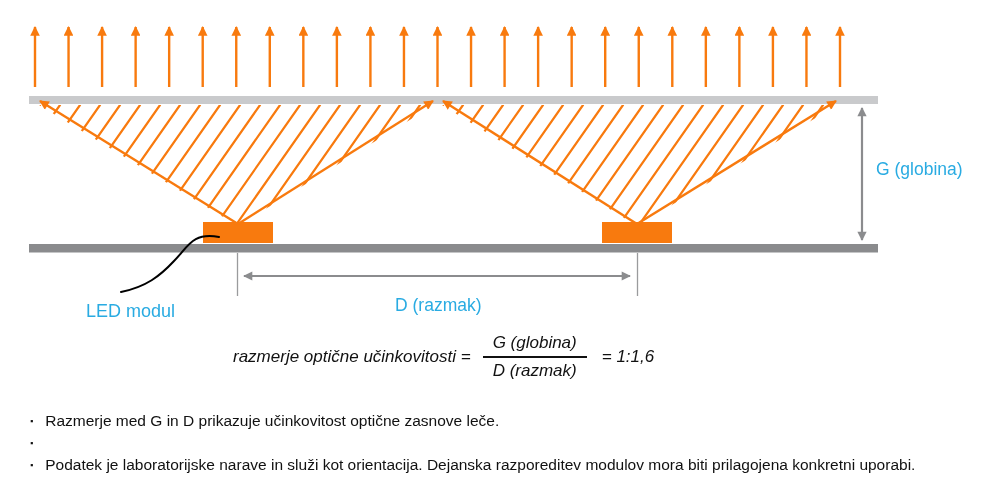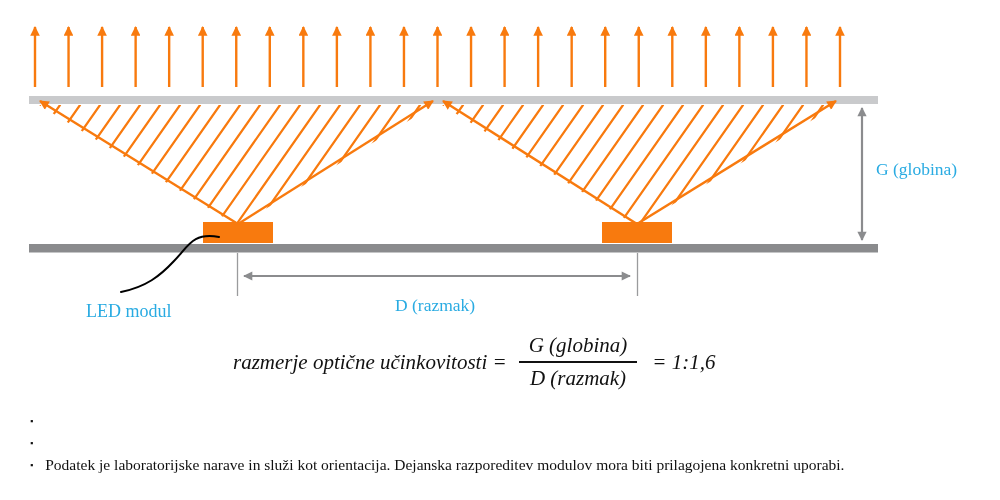--- a/index.html
+++ b/index.html
@@ -1,24 +1,24 @@
 <!DOCTYPE html>
 <html><head>
 <meta charset="utf-8">
 <style>
   html,body{margin:0;padding:0;background:#fff;}
   .stage{position:relative;width:1000px;height:500px;background:#fff;overflow:hidden;
-         font-family:Liberation Serif, serif;}
+         font-family:Liberation Sans, sans-serif;}
   .stage svg.diagram{position:absolute;left:0;top:0;}
   .lbl{position:absolute;color:#29ABE2;font-size:17.5px;white-space:nowrap;}
   .lbl-depth{left:876px;top:159px;}
   .lbl-spacing{left:395px;top:295px;}
   .lbl-module{left:86px;top:301px;font-size:18px;}
   .formula{position:absolute;left:233px;top:333px;display:flex;align-items:center;
-           color:#111;font-style:italic;font-size:21px;white-space:nowrap;}
+           color:#111;font-style:italic;font-size:17px;white-space:nowrap;}
   .frac{display:inline-flex;flex-direction:column;align-items:center;margin:0 15px 0 12px;}
   .frac .num{padding:0 10px 3px;border-bottom:2px solid #111;}
   .frac .den{padding:3px 10px 0;}
   .notes{position:absolute;left:30px;top:410px;margin:0;padding:0;list-style:none;
          color:#111;font-size:15.5px;}
   .notes li{display:flex;line-height:22px;align-items:flex-start;}
   .notes .bullet{font-size:9px;line-height:22px;margin-right:12px;color:#111;}
 </style>
 </head>
 <body>
@@ -145,20 +145,21 @@
     <span class="frac">
       <span class="num">G (globina)</span>
       <span class="den">D (razmak)</span>
     </span>
     <span>= 1:1,6</span>
   </div>
 
   <ul class="notes">
     <li>
       <span class="bullet">▪</span>
+      <span>Razmerje med G in D prikazuje učinkovitost optične zasnove leče.</span>
     </li>
     <li>
       <span class="bullet">▪</span>
     </li>
     <li>
       <span class="bullet">▪</span>
       <span>Podatek je laboratorijske narave in služi kot orientacija. Dejanska razporeditev modulov mora biti prilagojena konkretni uporabi.</span>
     </li>
   </ul>
 

